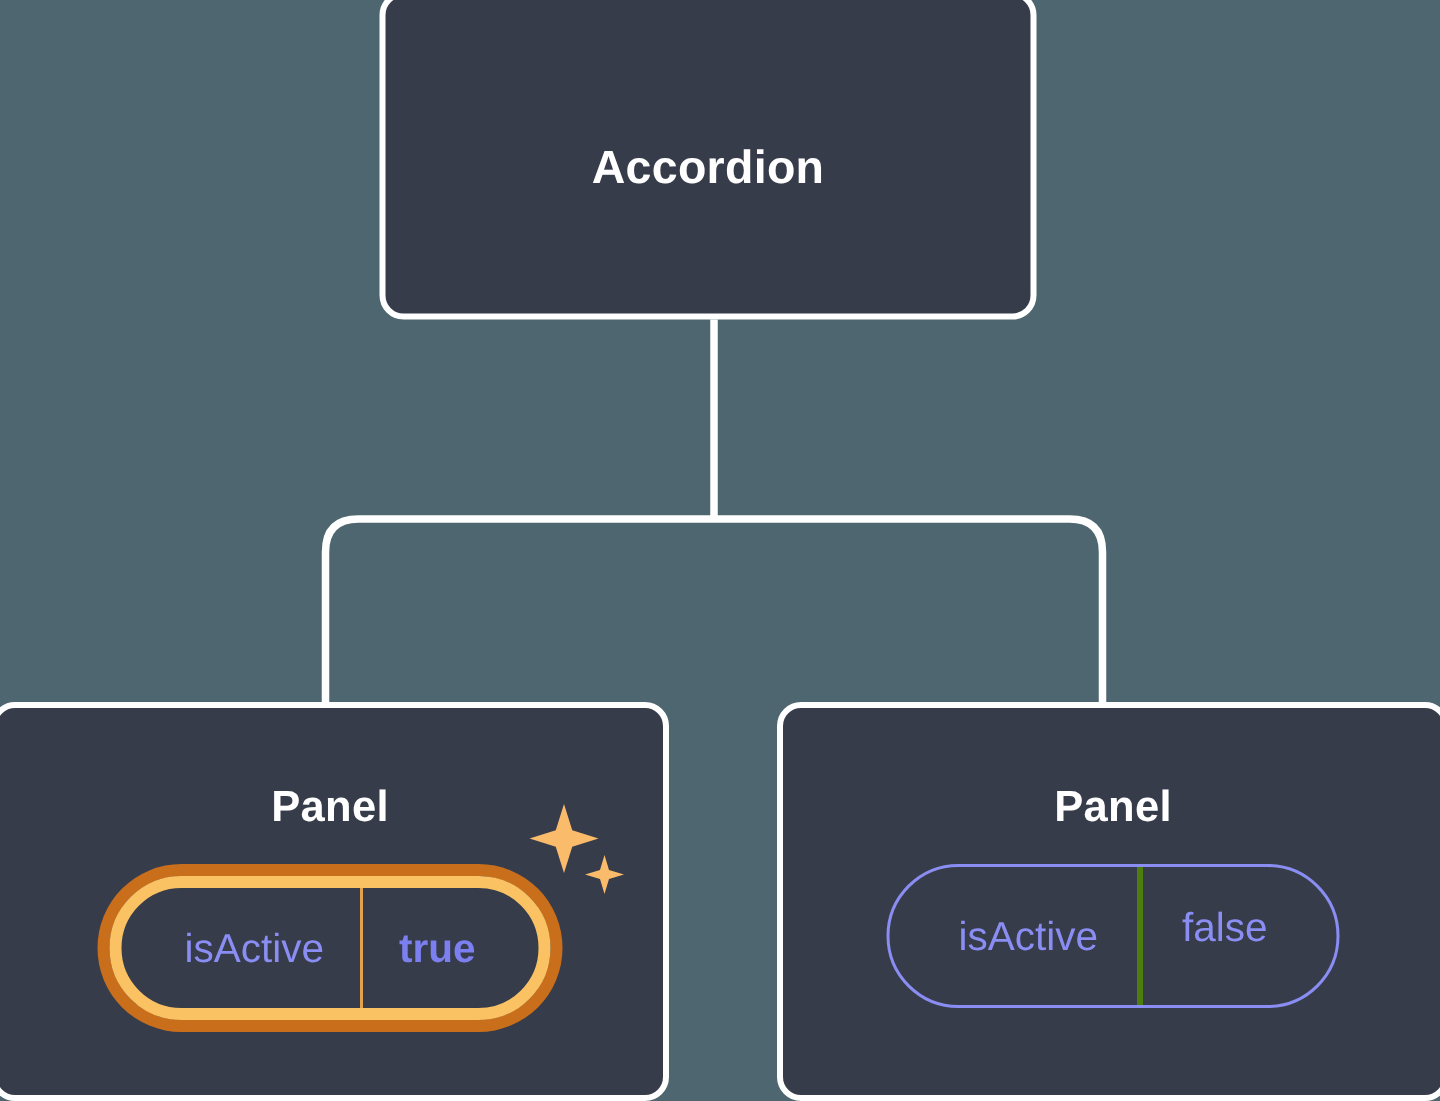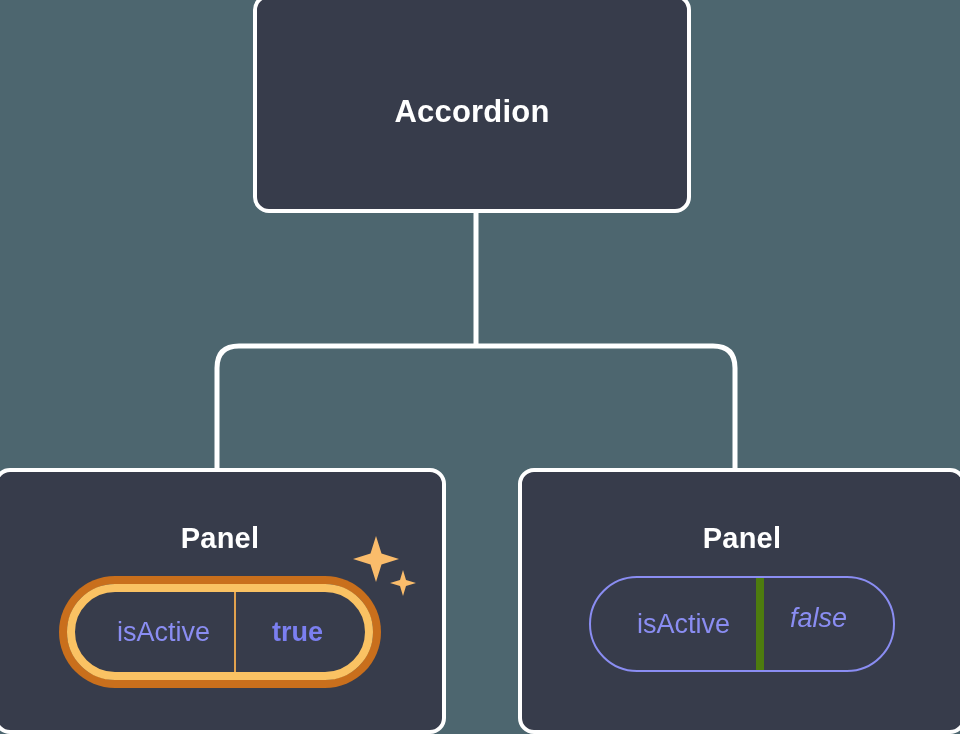--- a/index.html
+++ b/index.html
@@ -108,39 +108,38 @@
   }
   .pill.inactive .pill-key {
     color: #8a8df2;
     font-weight: 400;
     padding: 0 26px 0 46px;
   }
   .pill.inactive .pill-val {
     color: #8a8df2;
     font-weight: 400;
     padding: 0 46px 12px 26px;
-    border-left: 8px solid #4d7c0f;
-    font-style: italic;
+    border-left: 4px solid #4d7c0f;
   }
 
   
   .pill.active {
     border: 8px solid #faC263;
     box-shadow: 0 0 0 8px #c96f1c;
     margin: 8px;
   }
   .pill.active .pill-key {
     color: #8a8df2;
     font-weight: 400;
     padding: 0 24px 0 42px;
   }
   .pill.active .pill-val {
     color: #7b7ff0;
     font-weight: 700;
-    padding: 0 42px 0 36px;
+    padding: 0 42px 0 24px;
     border-left: 2px solid #e2a24e;
   }
 
   
   .sparkles {
     position: absolute;
     right: 22px;
     top: 62px;
     width: 70px;
     height: 70px;

